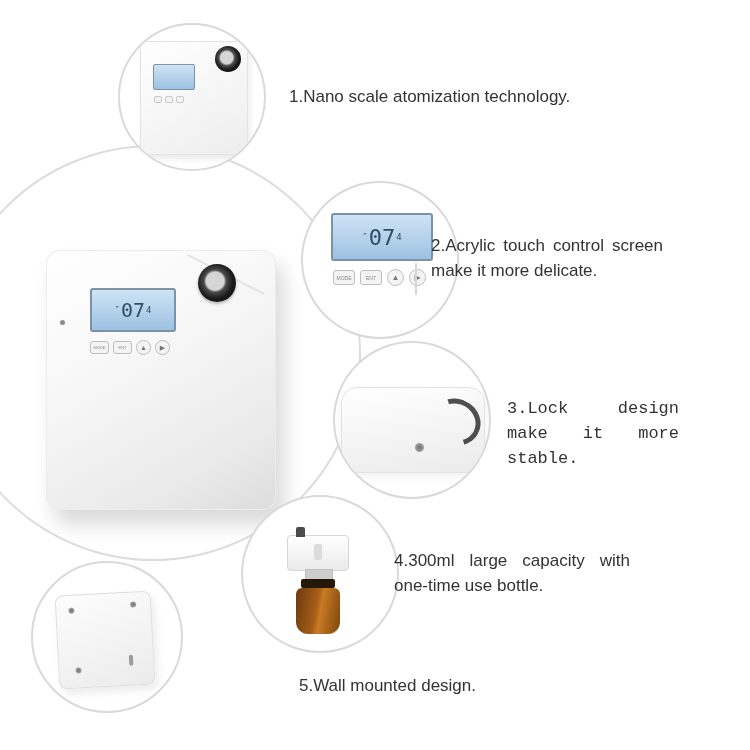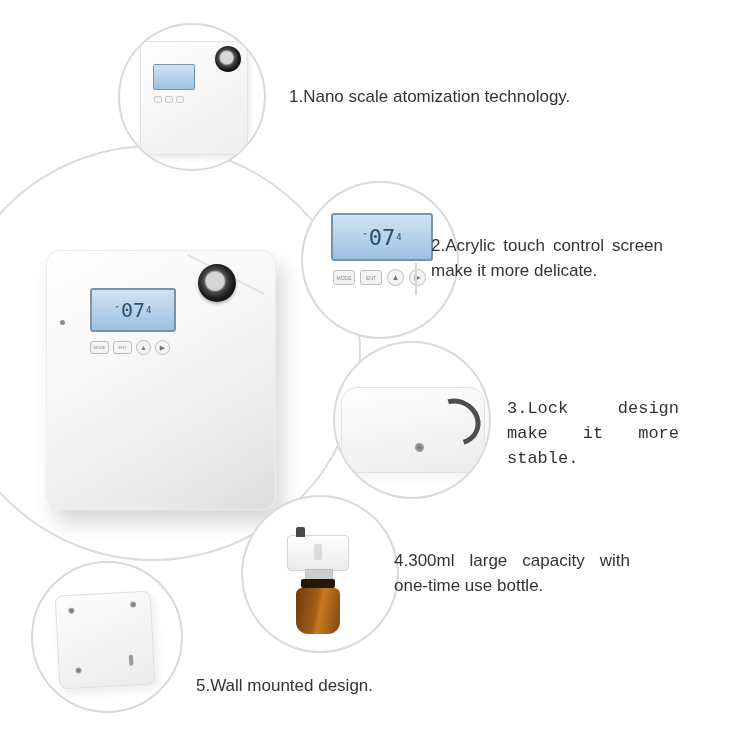--- a/index.html
+++ b/index.html
@@ -17,21 +17,21 @@
   #c3{left:333px;top:341px;width:154px;height:154px;}
   #c4{left:241px;top:495px;width:154px;height:154px;}
   #c5{left:31px;top:561px;width:148px;height:148px;}
 
   
   .feature-text{position:absolute;color:#333;font-size:17px;line-height:25px;}
   #t1{left:289px;top:84px;width:360px;}
   #t2{left:431px;top:233px;width:232px;text-align:justify;}
   #t3{left:507px;top:396px;width:172px;text-align:justify;font-family:Liberation Mono, monospace;}
   #t4{left:394px;top:548px;width:236px;text-align:justify;}
-  #t5{left:196px;top:673px;width:280px;}
+  #t5{left:196px;top:673px;width:280px;text-align:right;}
 
   
   .device{position:absolute;left:46px;top:250px;width:230px;height:260px;border-radius:14px;
           background:linear-gradient(150deg,#ffffff 0%,#f7f7f7 40%,#e9e9e9 80%,#dcdcdc 100%);
           box-shadow:8px 14px 20px rgba(0,0,0,0.15), inset 0 0 0 1px #ececec;}
   .facet{position:absolute;left:142px;top:4px;width:86px;height:2px;background:#e3e3e3;
          transform:rotate(27deg);transform-origin:left top;}
   .nozzle{position:absolute;left:152px;top:14px;width:38px;height:38px;border-radius:50%;
           background:radial-gradient(circle at 45% 45%, #d6d6d6 0%, #d6d6d6 30%, #4a4a4a 38%, #1a1a1a 60%, #101010 100%);
           box-shadow:0 2px 3px rgba(0,0,0,0.25);}

